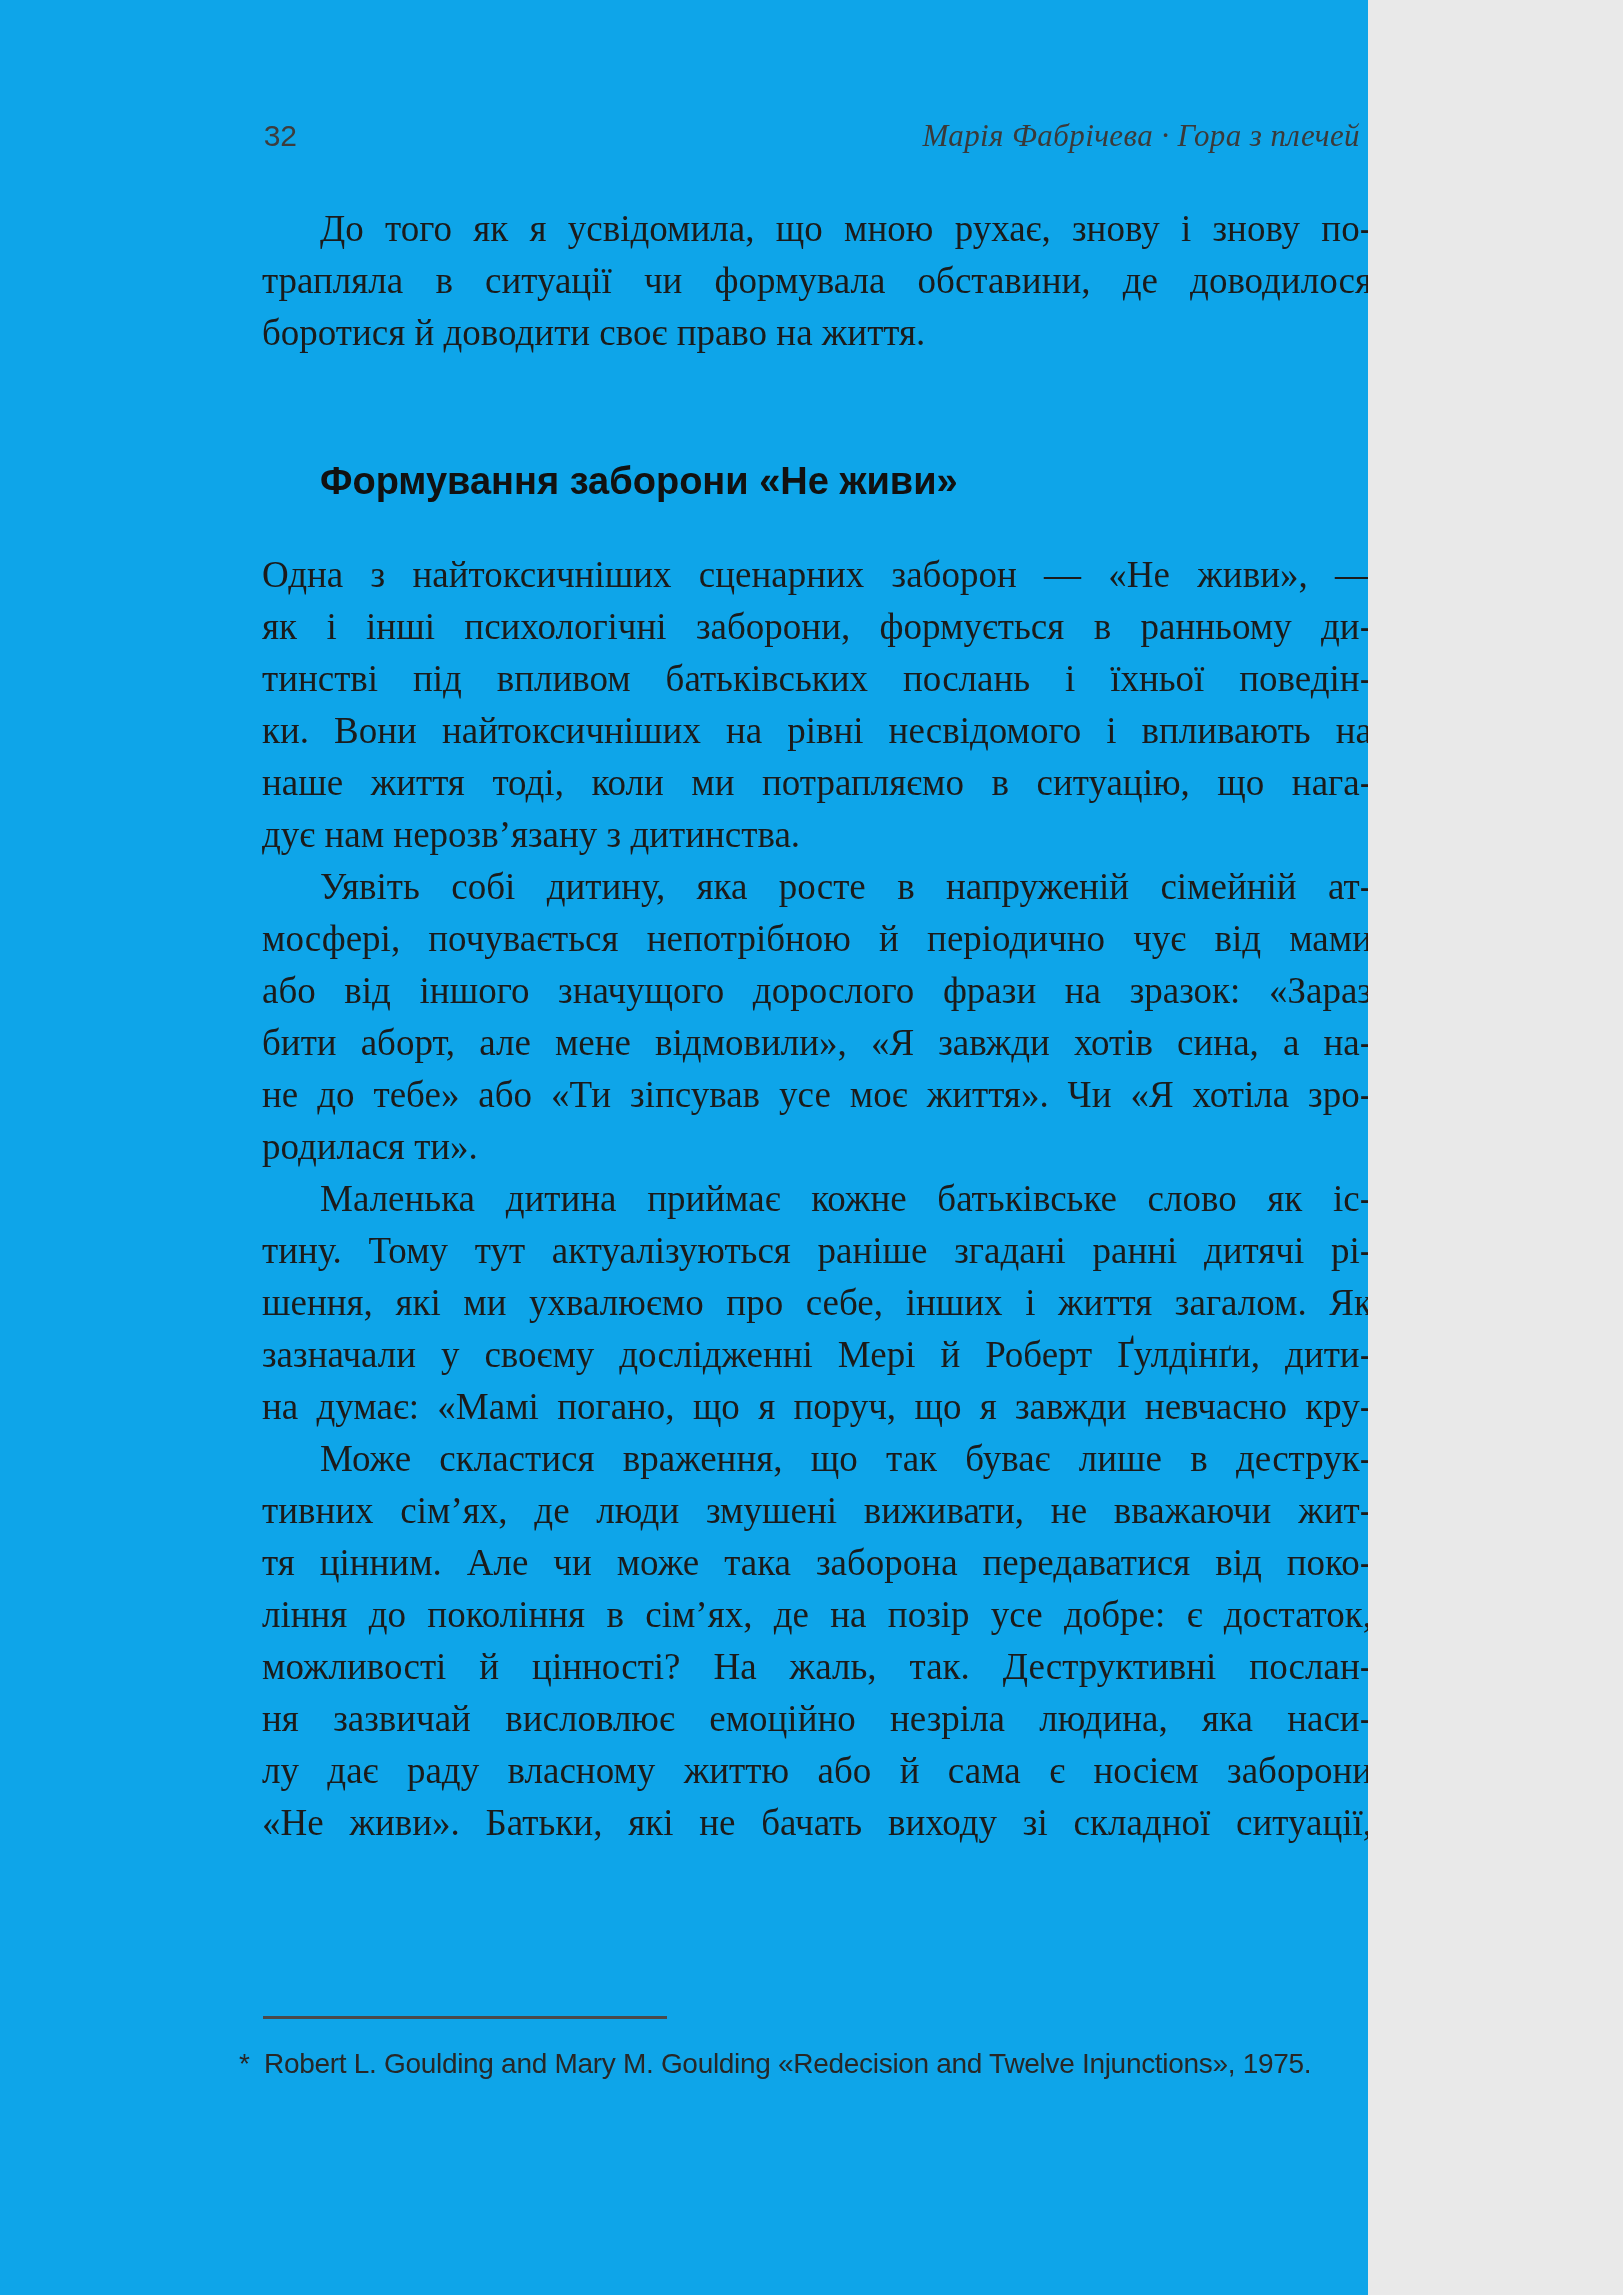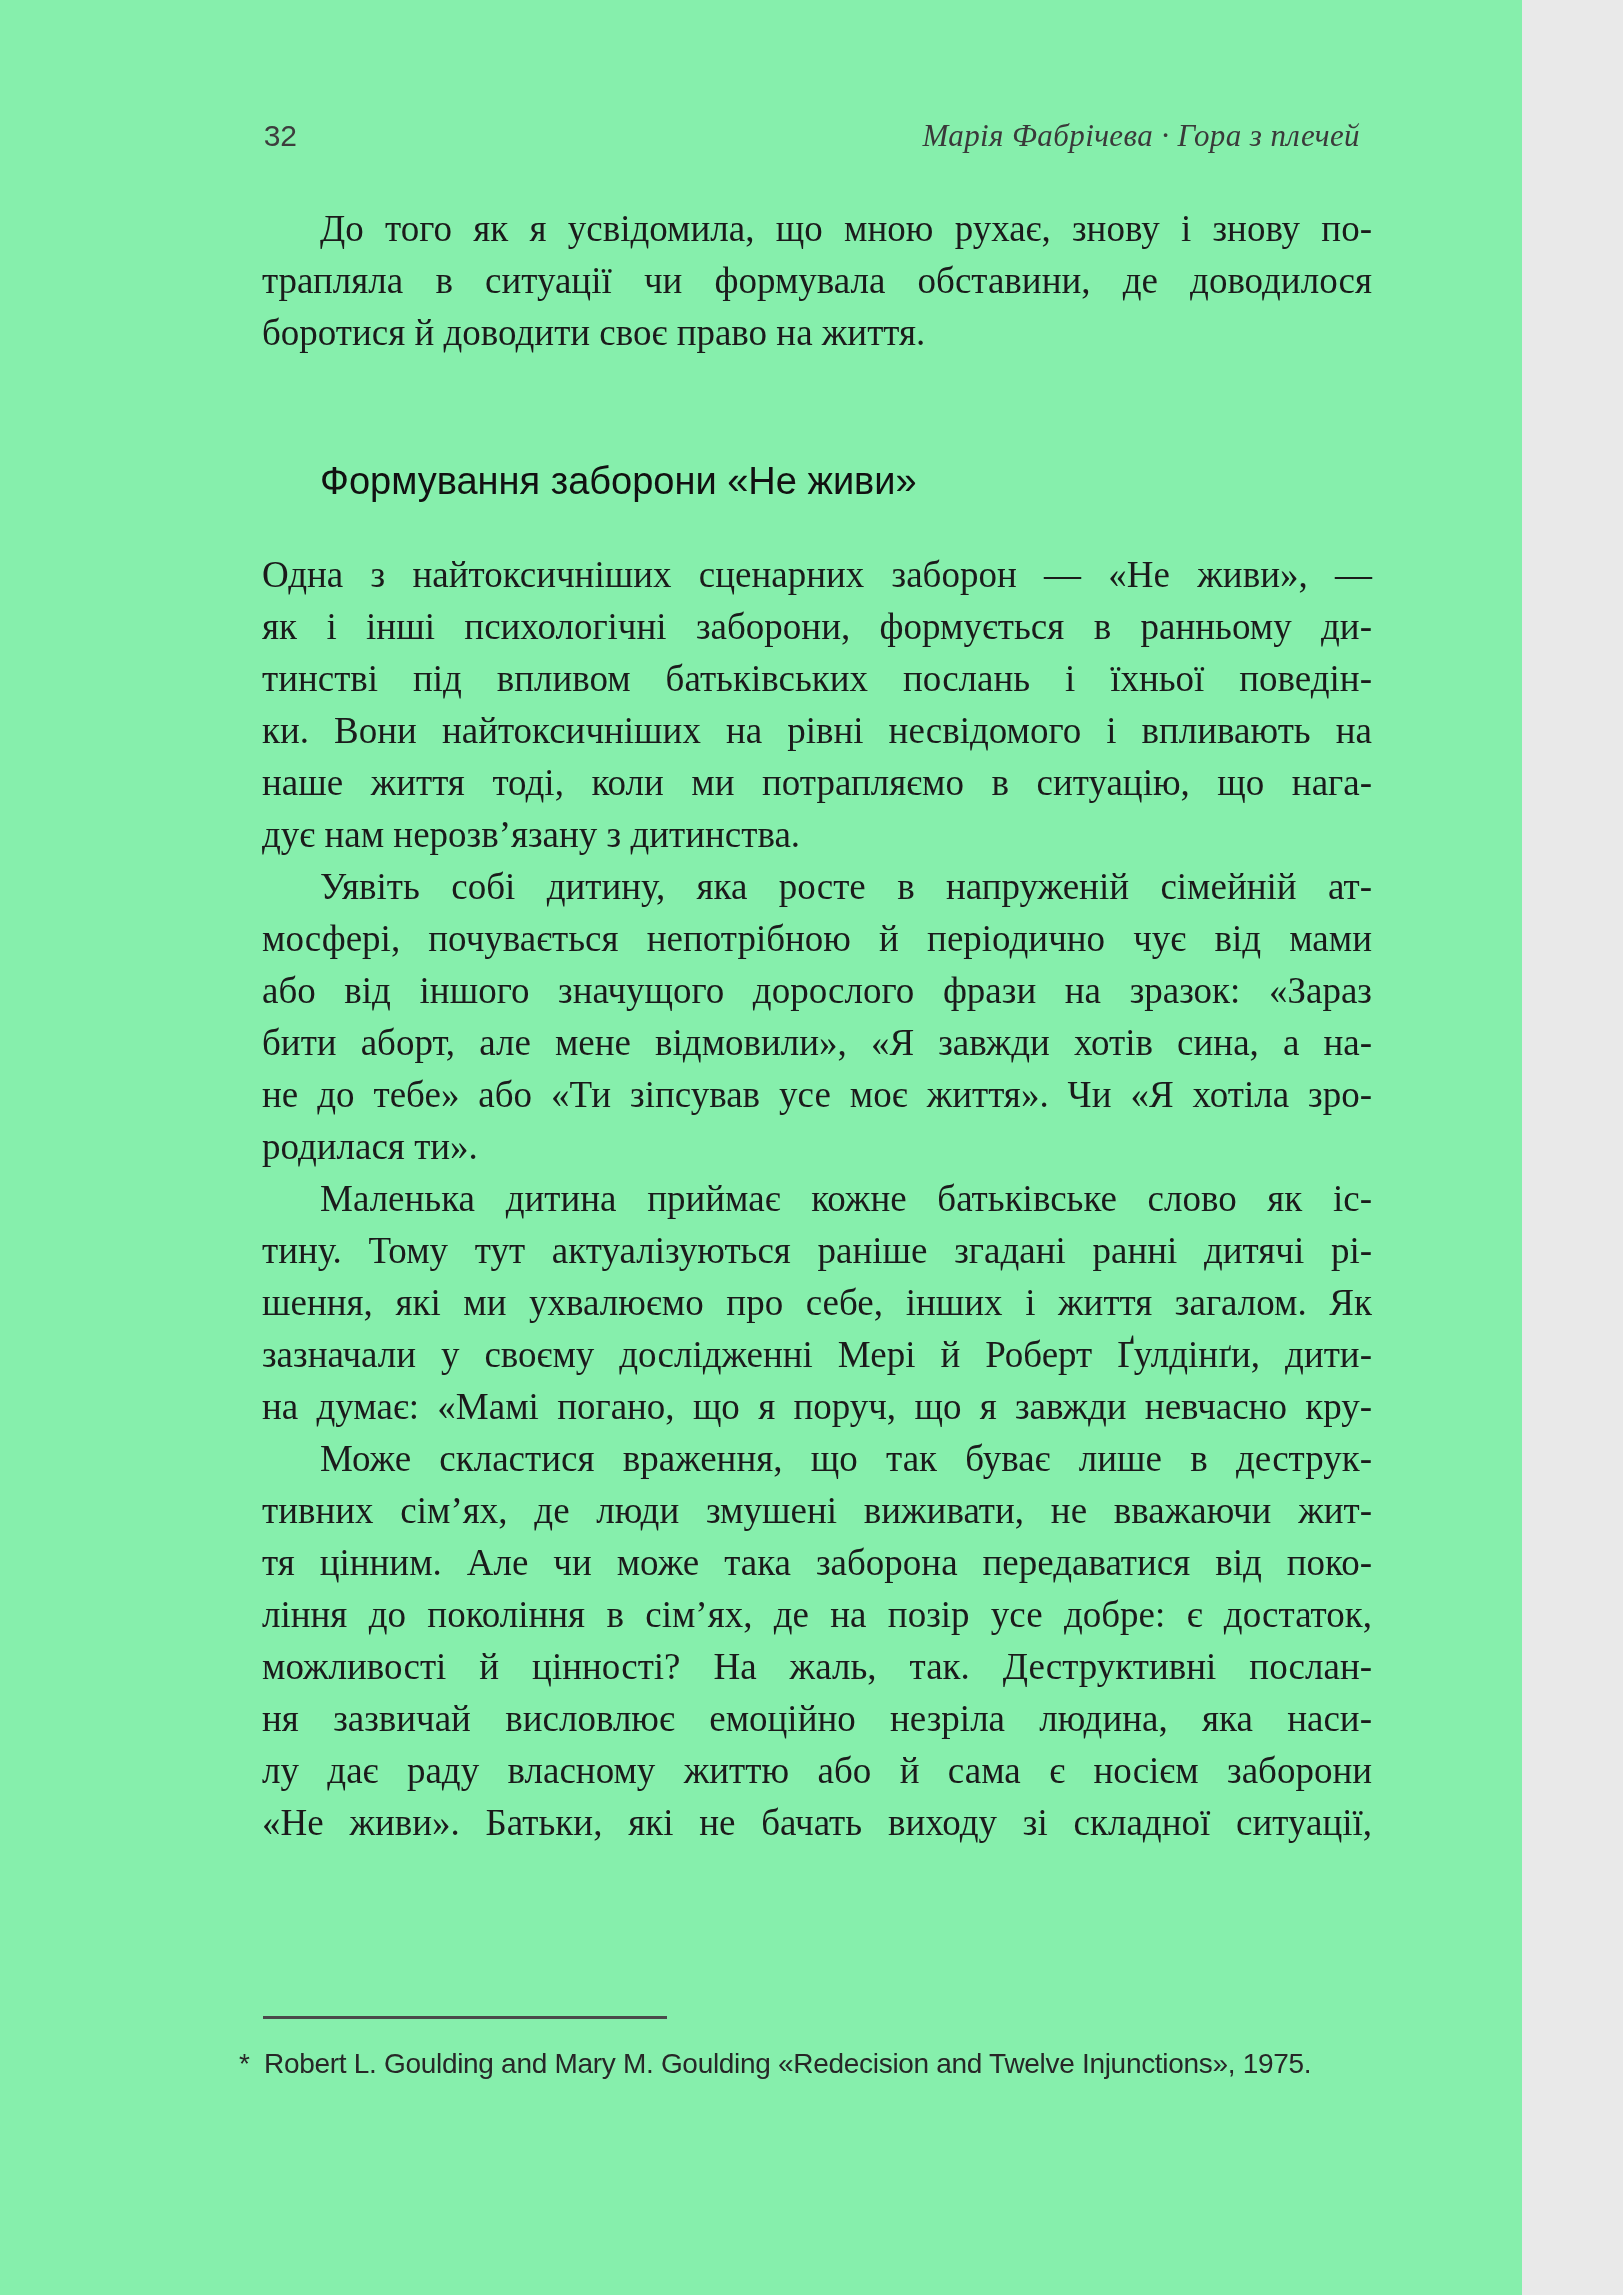--- a/index.html
+++ b/index.html
@@ -2,23 +2,23 @@
 <html lang="uk" style="font-size:13.5px"><head>
 <meta charset="utf-8">
 <style>
   html, body {
     margin: 0;
     padding: 0;
     background: #e9e9e9;
   }
   #page {
     position: relative;
-    width: 1522px;
+    width: 1368px;
     height: 2295px;
-    background: #86efac;
+    background: #0ea5e9;
     overflow: hidden;
     font-family: "Liberation Serif", serif;
     color: #1b1b1b;
   }
   
   .header-row {
     position: absolute;
     top: 115px;
     left: 262px;
     width: 1110px;
@@ -63,21 +63,21 @@
   .line { white-space: normal; }
   .line.short {
     text-align-last: left;
   }
   .line.indent { padding-left: 58px; }
   .section-heading {
     margin-top: 96px;
     margin-bottom: 42px;
     padding-left: 58px;
     font-family: "Liberation Sans", sans-serif;
-    font-weight: normal;
+    font-weight: bold;
     font-size: 38px;
     line-height: 52px;
     color: #111;
   }
   .para + .para { margin-top: 0; }
   
   .footnote-rule {
     position: absolute;
     left: 263px;
     top: 2016px;

